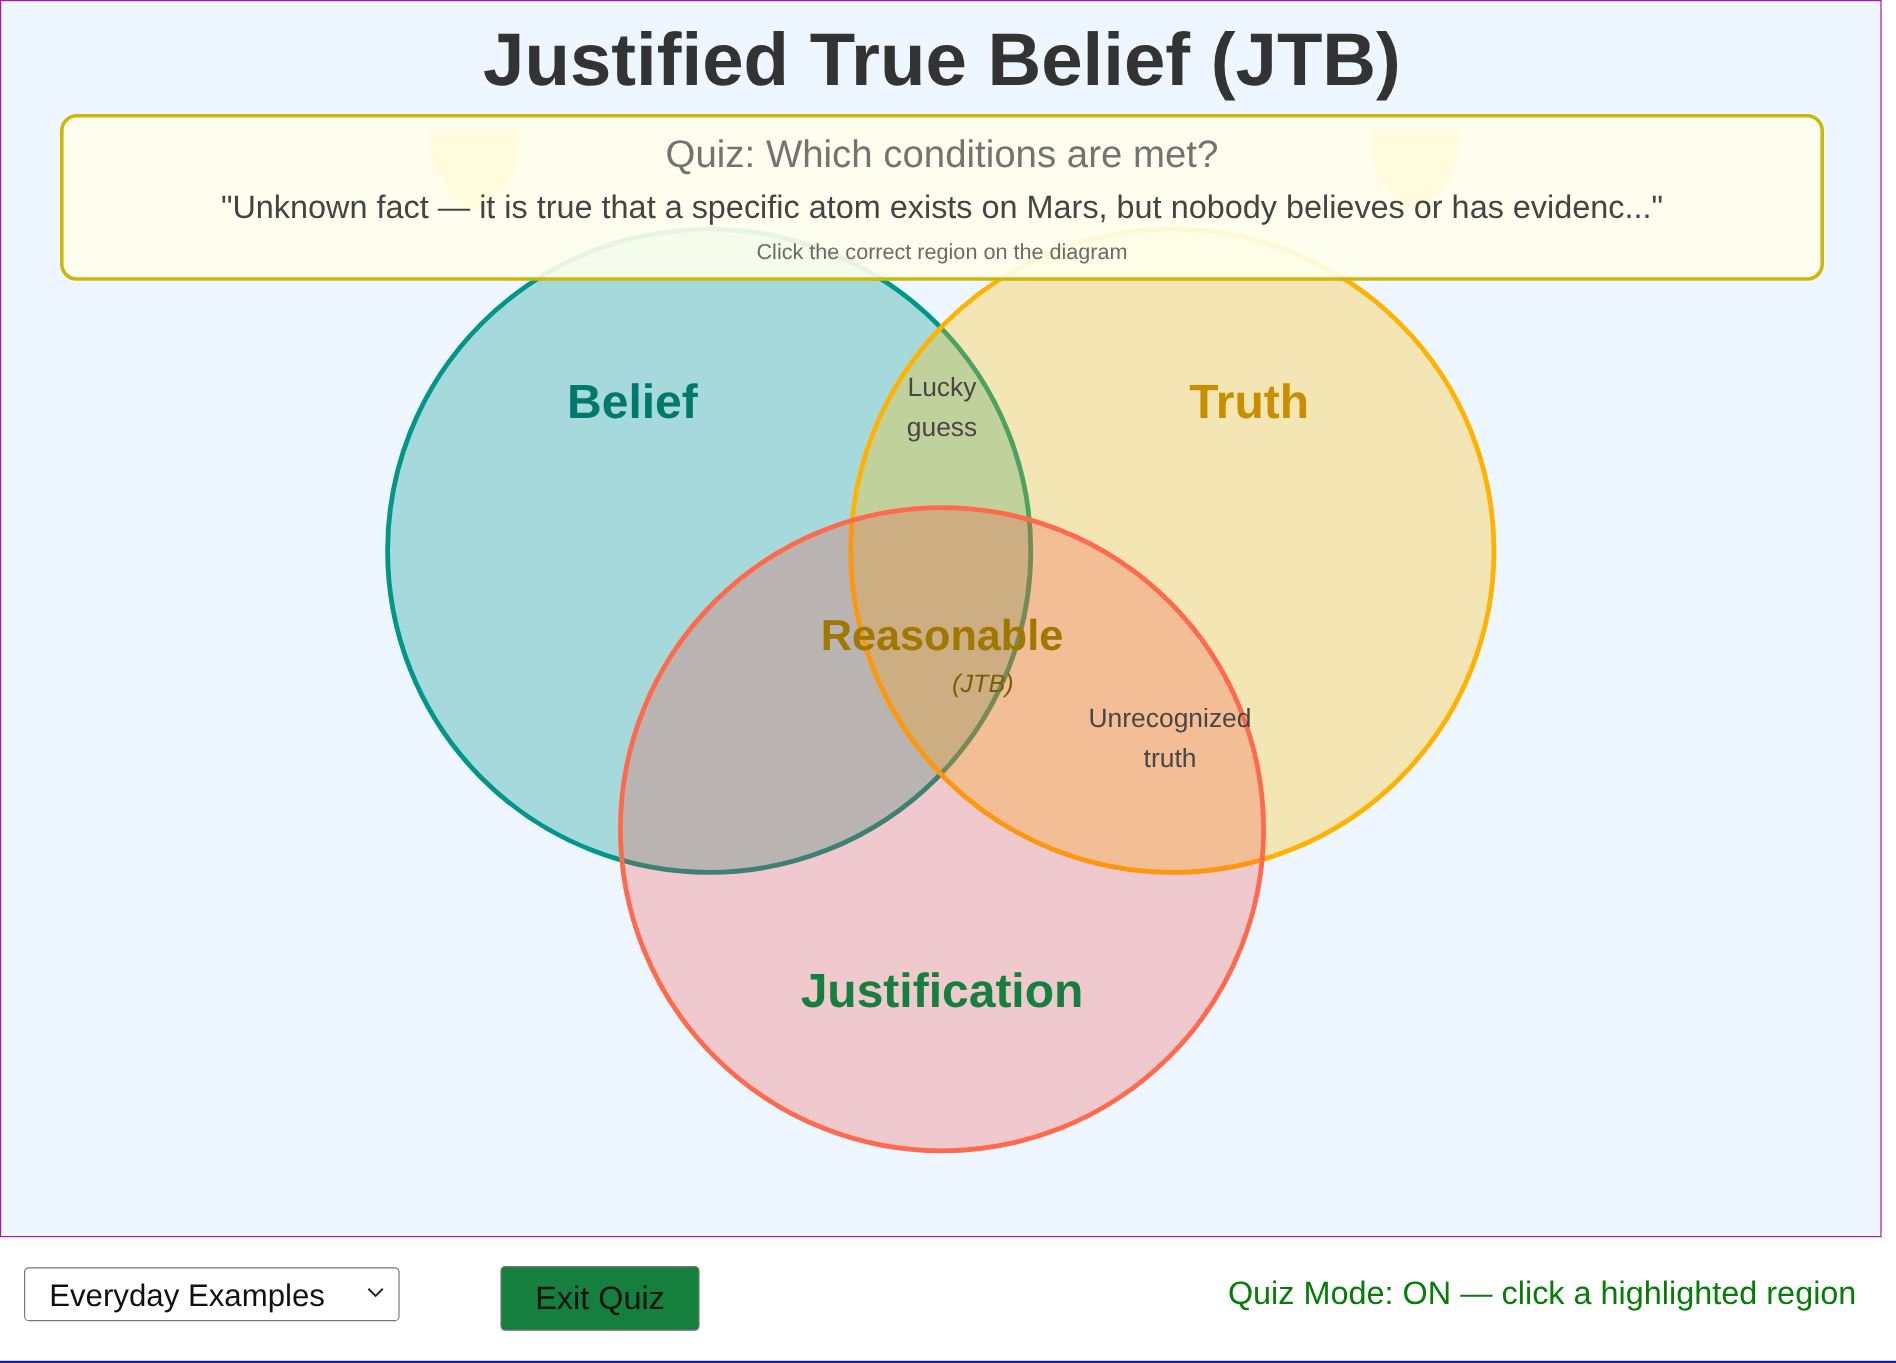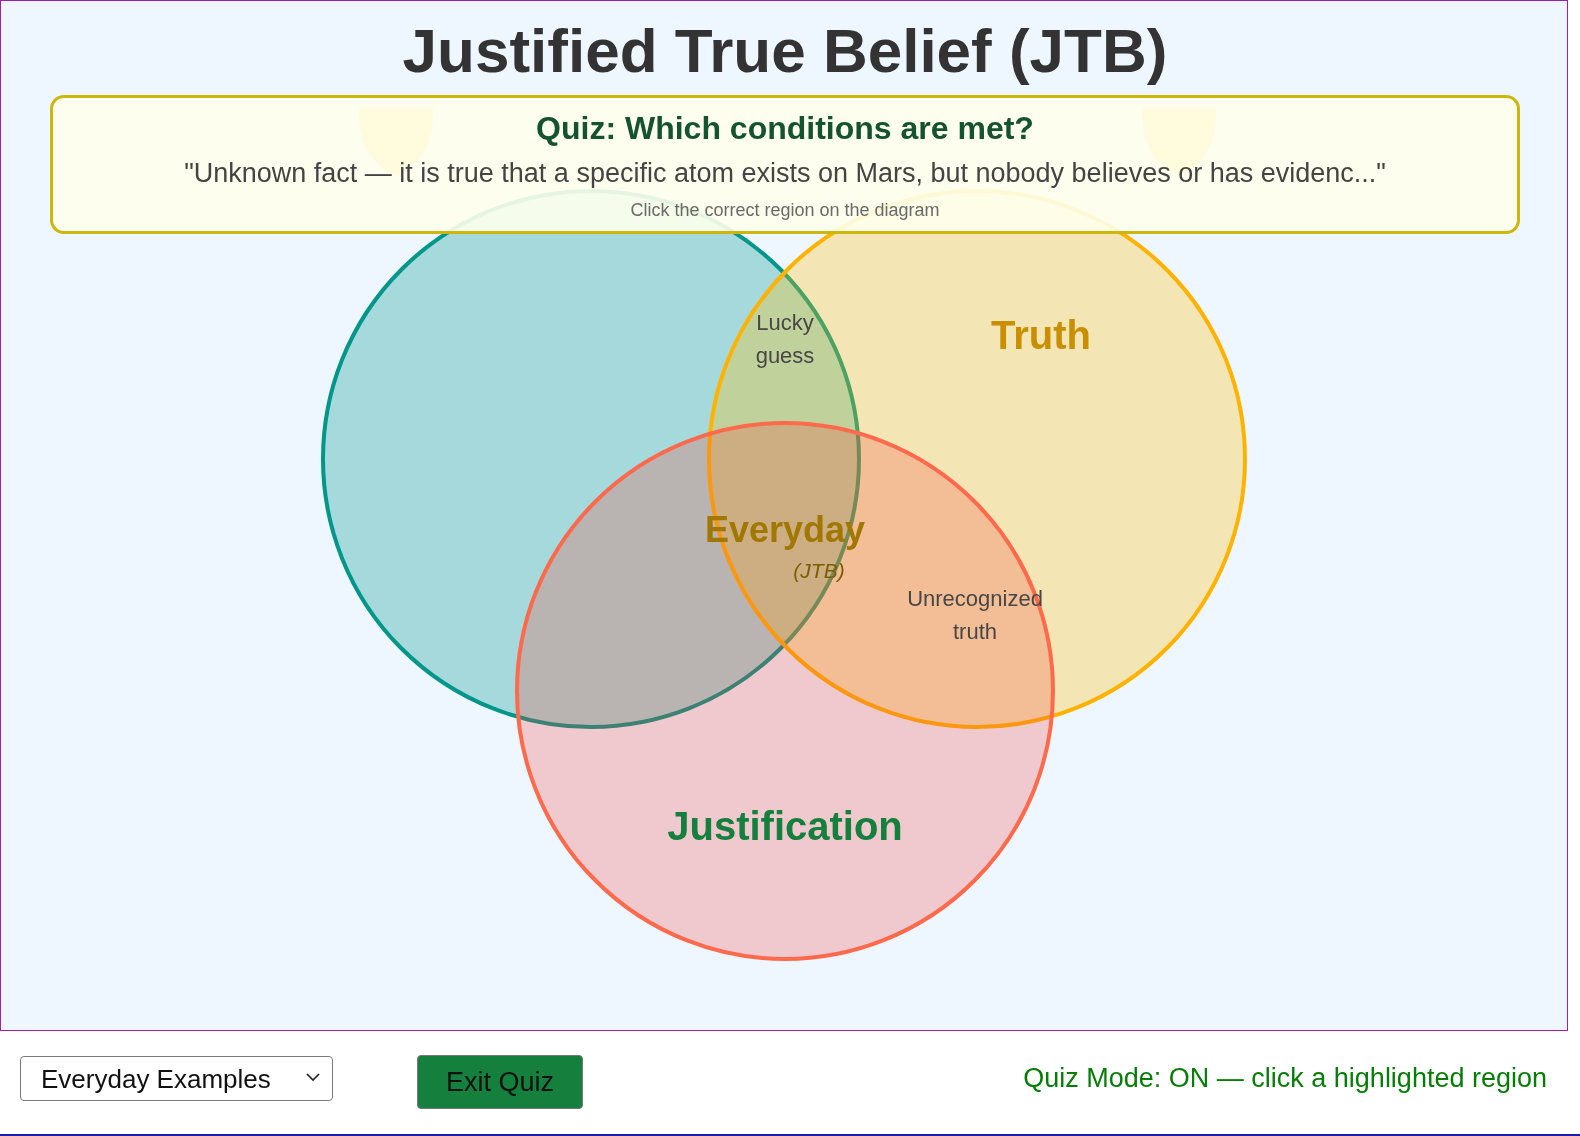--- a/index.html
+++ b/index.html
@@ -15,21 +15,21 @@
   .canvas svg { position: absolute; left: 0; top: 0; }
   .title {
     position: absolute; left: 0; width: 1568px; top: 14px; text-align: center;
     font-size: 62px; font-weight: bold; color: #333333; letter-spacing: 0px;
   }
   .quiz-box {
     position: absolute; left: 49px; top: 94px; width: 1464px; height: 133px;
     background: rgba(255, 255, 236, 0.9); border: 3px solid #ccb70a; border-radius: 14px;
     text-align: center;
   }
-  .quiz-title { position: absolute; left: 0; right: 0; top: 12px; font-size: 32px; font-weight: bold; color: #14532d; }
+  .quiz-title { position: absolute; left: 0; right: 0; top: 12px; font-size: 32px; font-weight: normal; color: #737373; }
   .quiz-question { position: absolute; left: 0; right: 0; top: 60px; font-size: 27px; color: #444444; }
   .quiz-hint { position: absolute; left: 0; right: 0; top: 102px; font-size: 18px; color: #6a6a6a; }
   .label { position: absolute; text-align: center; white-space: nowrap; }
   .lbl-main { font-weight: bold; font-size: 40px; }
   .lbl-sub { font-size: 22px; color: #474747; line-height: 33px; }
   .lbl-k { font-weight: bold; font-size: 36px; color: #a07800; }
   .lbl-jtb { font-style: italic; font-size: 21px; color: #7a5e00; }
   .controls select {
     position: absolute; left: 20px; top: 1056px; width: 313px; height: 45px;
     font-family: "Liberation Sans", sans-serif; font-size: 26px; color: #111;
@@ -55,35 +55,36 @@
 
     <circle cx="590" cy="458" r="268" fill="#009688" fill-opacity="0.3" stroke="#00968a" stroke-width="4"></circle>
 
     <circle cx="976" cy="458" r="268" fill="#ffc107" fill-opacity="0.3" stroke="#ffb300" stroke-width="4"></circle>
 
     <circle cx="784" cy="690" r="268" fill="#f44336" fill-opacity="0.25" stroke="#ff6a4d" stroke-width="4"></circle>
   </svg>
 
   <div class="title">Justified True Belief (JTB)</div>
 
+  <div class="label lbl-main" style="left:426px; top:312px; width:200px; color:#00796b;">Belief</div>
   <div class="label lbl-main" style="left:940px; top:312px; width:200px; color:#c98f00;">Truth</div>
   <div class="label lbl-main" style="left:634px; top:803px; width:300px; color:#15803d;">Justification</div>
 
   <div class="label lbl-sub" style="left:714px; top:305px; width:140px;">
     <div>Lucky</div>
     <div>guess</div>
   </div>
 
 
   <div class="label lbl-sub" style="left:874px; top:581px; width:200px;">
     <div>Unrecognized</div>
     <div>truth</div>
   </div>
 
-  <div class="label lbl-k" style="left:664px; top:508px; width:240px;">Everyday</div>
+  <div class="label lbl-k" style="left:664px; top:508px; width:240px;">Reasonable</div>
   <div class="label lbl-jtb" style="left:768px; top:558px; width:100px;">(JTB)</div>
 
   <div class="quiz-box">
     <svg width="1464" height="133" style="position:absolute;left:0;top:0;">
       <path d="M 306 10 L 380 10 Q 382 60 343 78 Q 304 60 306 10 Z" fill="#fff8d0" fill-opacity="0.6"></path>
       <path d="M 1089 10 L 1163 10 Q 1165 60 1126 78 Q 1087 60 1089 10 Z" fill="#fff8d0" fill-opacity="0.6"></path>
     </svg>
     <div class="quiz-title">Quiz: Which conditions are met?</div>
     <div class="quiz-question">"Unknown fact — it is true that a specific atom exists on Mars, but nobody believes or has evidenc..."</div>
     <div class="quiz-hint">Click the correct region on the diagram</div>

